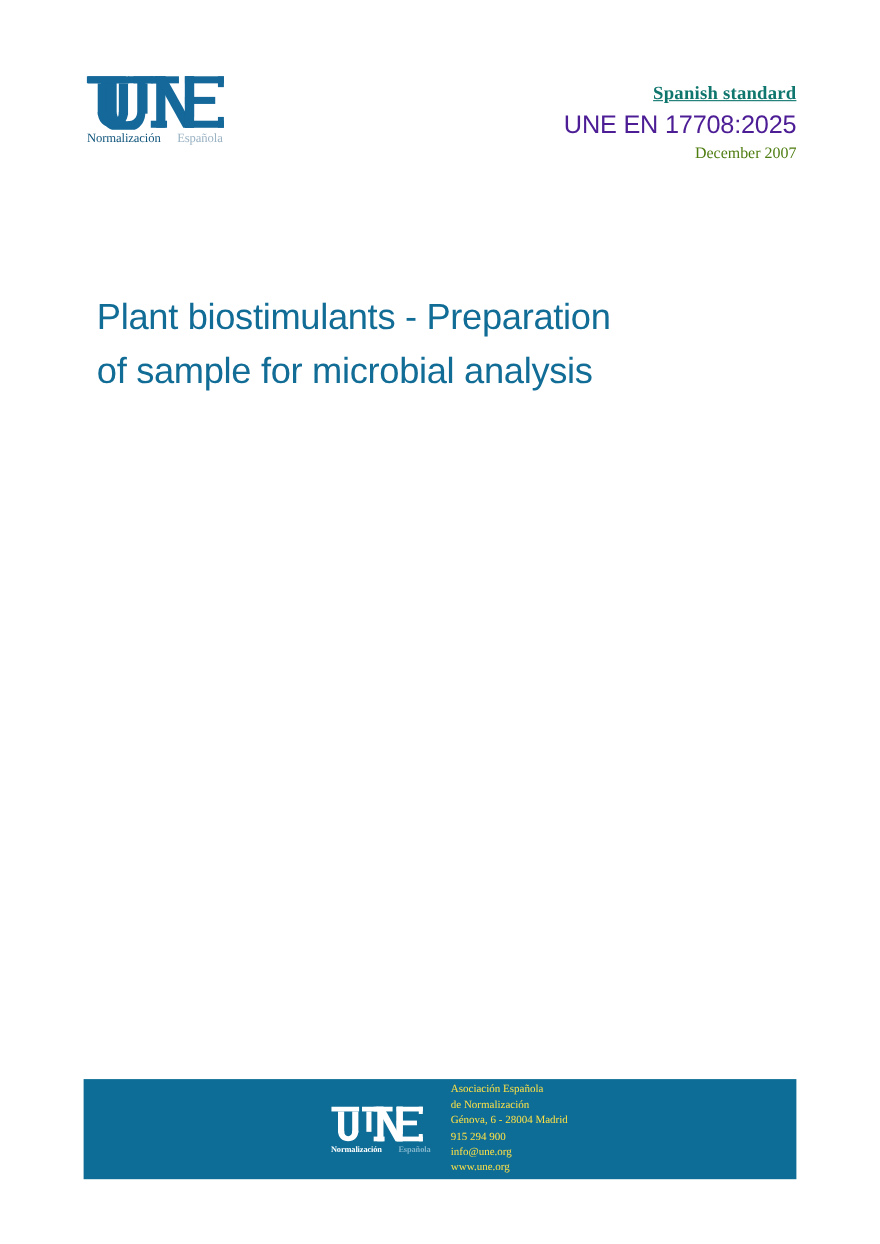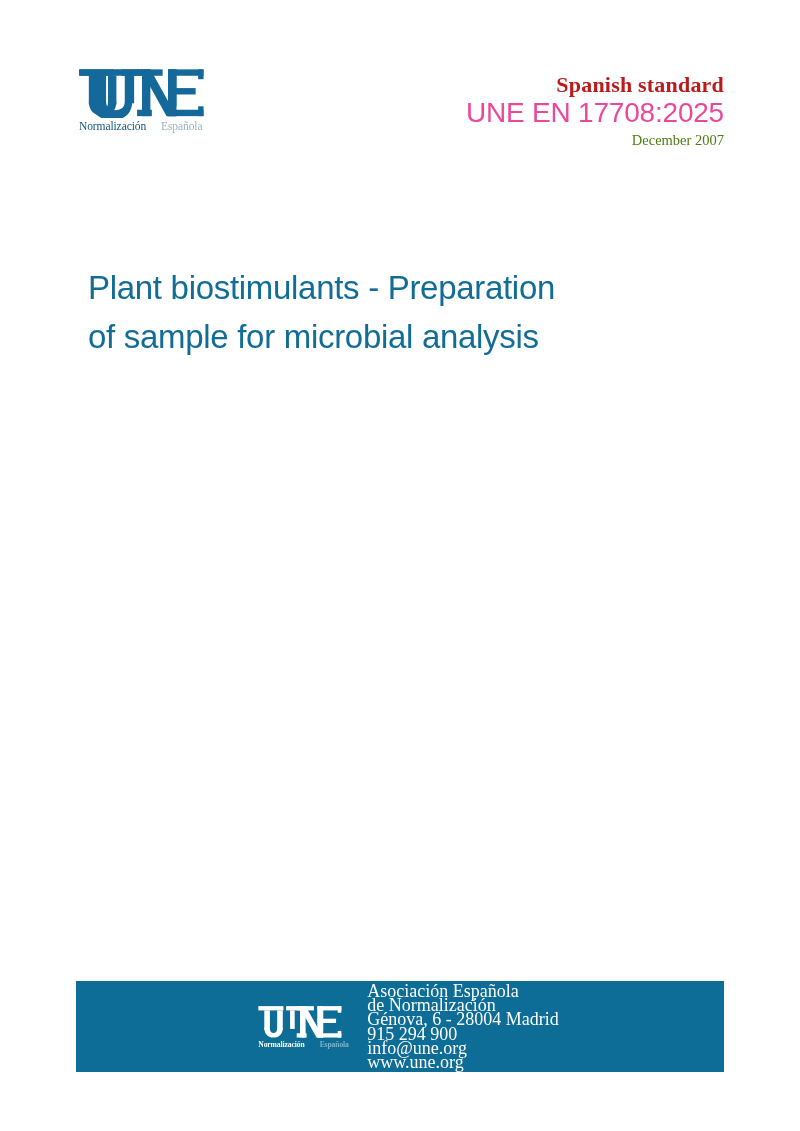--- a/index.html
+++ b/index.html
@@ -59,30 +59,31 @@
   
   .header-right {
     position: absolute;
     right: 76px;
     top: 72px;
     text-align: right;
   }
   .std-kind {
     font-family: "Liberation Serif", serif;
     font-weight: bold;
-    font-size: 22px;
-    color: #b91c1c;
+    font-size: 17px;
+    color: #0f766e;
     line-height: 26px;
     letter-spacing: 0.2px;
     white-space: nowrap;
+    text-decoration: underline;
   }
   .std-ref {
     font-family: "Liberation Sans", sans-serif;
-    font-size: 28px;
-    color: #ec4899;
+    font-size: 23px;
+    color: #4c1d95;
     line-height: 30px;
     letter-spacing: -0.2px;
     white-space: nowrap;
   }
   .std-date {
     font-family: Liberation Serif, serif;
     font-size: 14.5px;
     color: #4d7c0f;
     line-height: 22px;
     margin-top: 1px;
@@ -131,23 +132,23 @@
   .logo-footer .logo-sub {
     font-size: 7.6px;
     margin-top: 1px;
     letter-spacing: -0.1px;
   }
   .logo-footer .logo-sub .s1 { color: #ffffff; font-weight: bold; }
   .logo-footer .logo-sub .s2 { color: #7fb4cc; font-weight: bold; }
 
   .footer-address {
     font-family: "Liberation Serif", serif;
-    font-size: 18px;
+    font-size: 10px;
     line-height: 14.2px;
-    color: #ffffff;
+    color: #fde047;
   }
   .footer-address span { display: block; white-space: nowrap; }
 </style>
 </head>
 <body>
 
 <div class="page">
 
   <div class="header">
 

